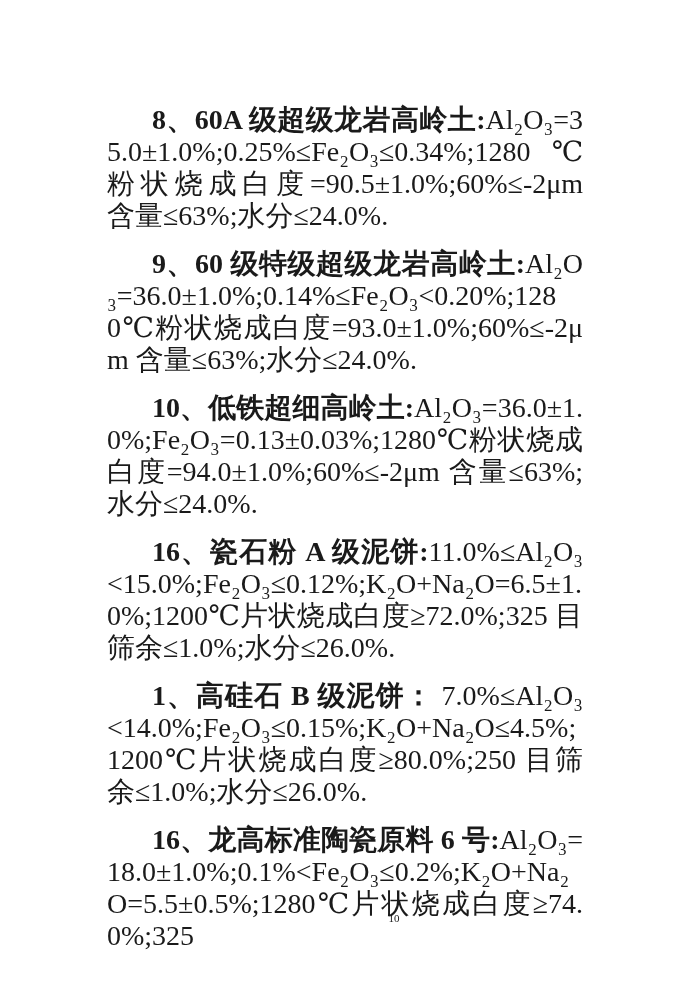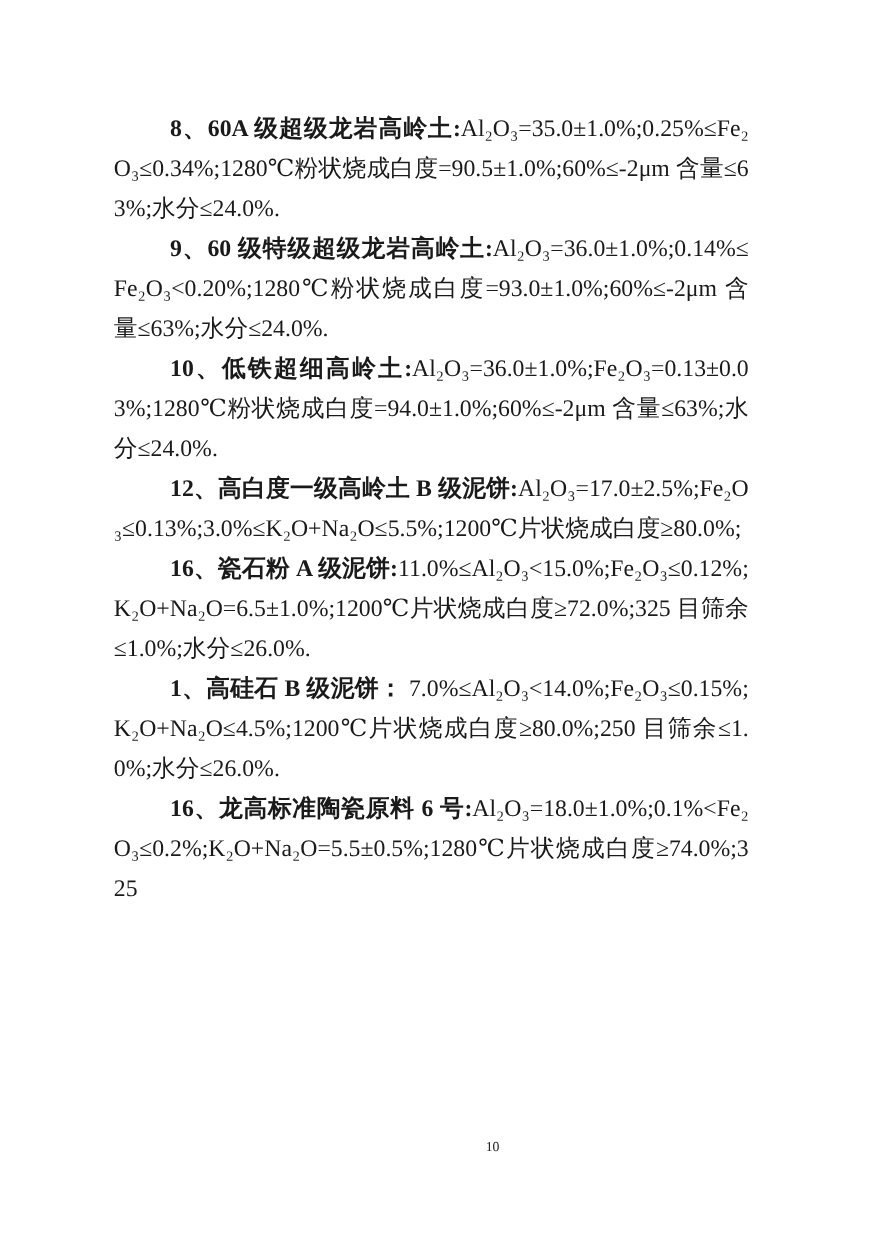--- a/index.html
+++ b/index.html
@@ -16,23 +16,23 @@
     font-family: "Liberation Serif", "DejaVu Serif", serif;
     color: #1a1a1a;
   }
   .body-text {
     position: absolute;
     left: 91px;
     top: 88px;
     width: 508px;
   }
   p.spec {
-    margin: 0;
+    margin: 16px;
     padding: 0;
-    font-size: 19px;
+    font-size: 28px;
     line-height: 32px;
     text-align: justify;
     text-indent: 45px;
     word-break: break-all;
   }
   p.spec .lbl {
     font-weight: bold;
   }
   .pagenum {
     position: absolute;
@@ -51,21 +51,20 @@
 <div class="page">
   <div class="body-text">
 
     <p class="spec"><span class="lbl">8、60A 级超级龙岩高岭土:</span><span>Al₂O₃=35.0±1.0%;0.25%≤Fe₂O₃≤0.34%;1280℃粉状烧成白度=90.5±1.0%;60%≤-2μm 含量≤63%;水分≤24.0%.</span></p>
 
     <p class="spec"><span class="lbl">9、60 级特级超级龙岩高岭土:</span><span>Al₂O₃=36.0±1.0%;0.14%≤Fe₂O₃&lt;0.20%;1280℃粉状烧成白度=93.0±1.0%;60%≤-2μm 含量≤63%;水分≤24.0%.</span></p>
 
     <p class="spec"><span class="lbl">10、低铁超细高岭土:</span><span>Al₂O₃=36.0±1.0%;Fe₂O₃=0.13±0.03%;1280℃粉状烧成白度=94.0±1.0%;60%≤-2μm 含量≤63%;水分≤24.0%.</span></p>
 
 
-    <p class="spec"><span class="lbl">12、高白度一级高岭土 B 级泥饼:</span><span>Al₂O₃=17.0±2.5%;Fe₂O₃≤0.13%;3.0%≤K₂O+Na₂O≤5.5%;1200℃片状烧成白度≥80.0%;</span></p>
 
     <p class="spec"><span class="lbl">16、瓷石粉 A 级泥饼:</span><span>11.0%≤Al₂O₃&lt;15.0%;Fe₂O₃≤0.12%;K₂O+Na₂O=6.5±1.0%;1200℃片状烧成白度≥72.0%;325 目筛余≤1.0%;水分≤26.0%.</span></p>
 
 
     <p class="spec"><span class="lbl">1、高硅石 B 级泥饼：</span><span> 7.0%≤Al₂O₃&lt;14.0%;Fe₂O₃≤0.15%;K₂O+Na₂O≤4.5%;1200℃片状烧成白度≥80.0%;250 目筛余≤1.0%;水分≤26.0%.</span></p>
 
     <p class="spec"><span class="lbl">16、龙高标准陶瓷原料 6 号:</span><span>Al₂O₃=18.0±1.0%;0.1%&lt;Fe₂O₃≤0.2%;K₂O+Na₂O=5.5±0.5%;1280℃片状烧成白度≥74.0%;325</span></p>
 
   </div>
 

